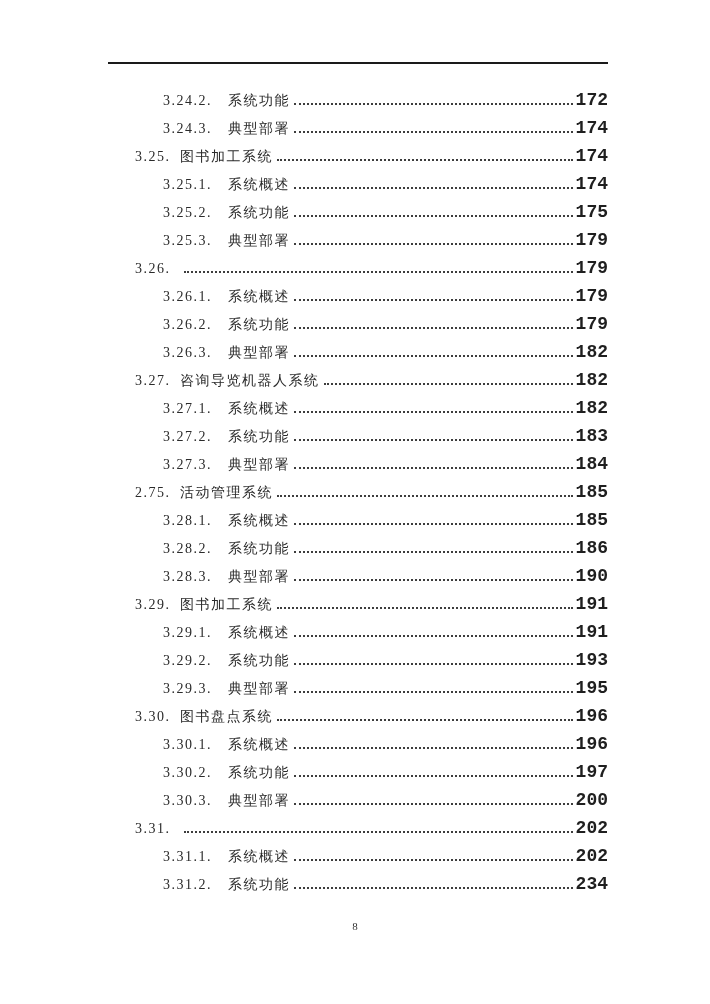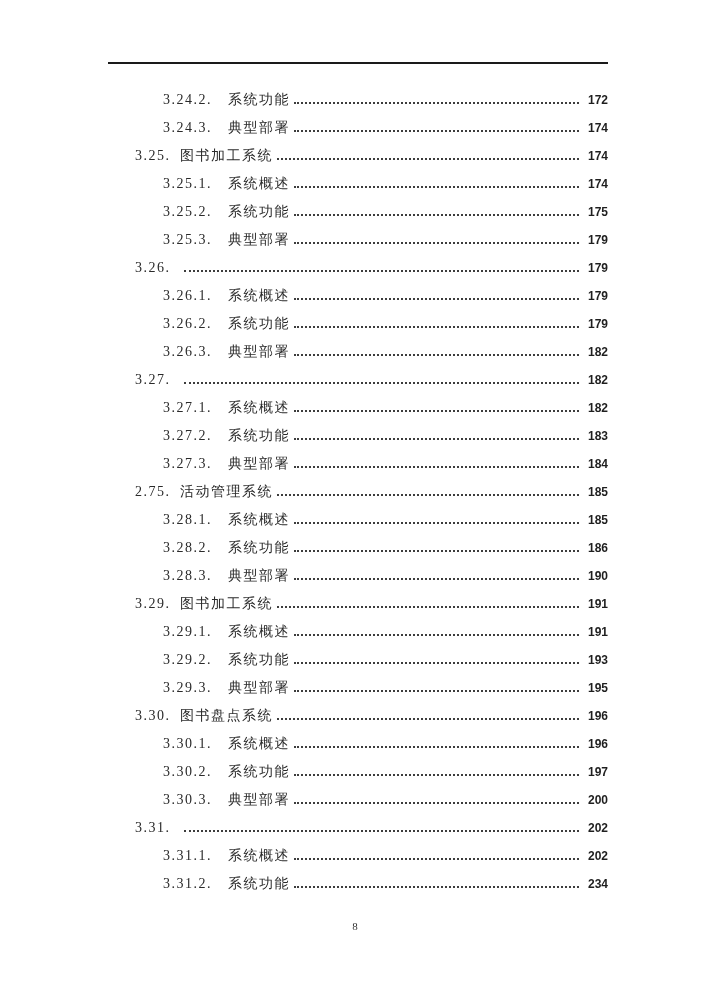--- a/index.html
+++ b/index.html
@@ -52,23 +52,23 @@
     flex: 1 1 auto;
     height: 15px;
     min-width: 12px;
     margin: 0 3px 0 4px;
     border-bottom: 2px dotted #3d3d3d;
   }
   .toc-row .pagenum {
     flex: 0 0 auto;
     min-width: 26px;
     text-align: right;
-    font-family: Liberation Sans, sans-serif;
+    font-family: Liberation Mono, monospace;
     font-weight: 700;
-    font-size: 12px;
+    font-size: 18px;
     color: #1f1f1f;
   }
   .footer {
     position: absolute;
     left: 0; top: 920px;
     width: 710px;
     text-align: center;
     font-size: 11px;
     color: #333333;
   }
@@ -135,20 +135,21 @@
     <span class="pagenum">179</span>
   </div>
       <div class="toc-row level-3">
     <span class="num">3.26.3.</span>
     <span class="title">典型部署</span>
     <span class="leader"></span>
     <span class="pagenum">182</span>
   </div>
       <div class="toc-row level-2">
     <span class="num">3.27.</span>
+    <span class="title">咨询导览机器人系统</span>
     <span class="leader"></span>
     <span class="pagenum">182</span>
   </div>
       <div class="toc-row level-3">
     <span class="num">3.27.1.</span>
     <span class="title">系统概述</span>
     <span class="leader"></span>
     <span class="pagenum">182</span>
   </div>
       <div class="toc-row level-3">

